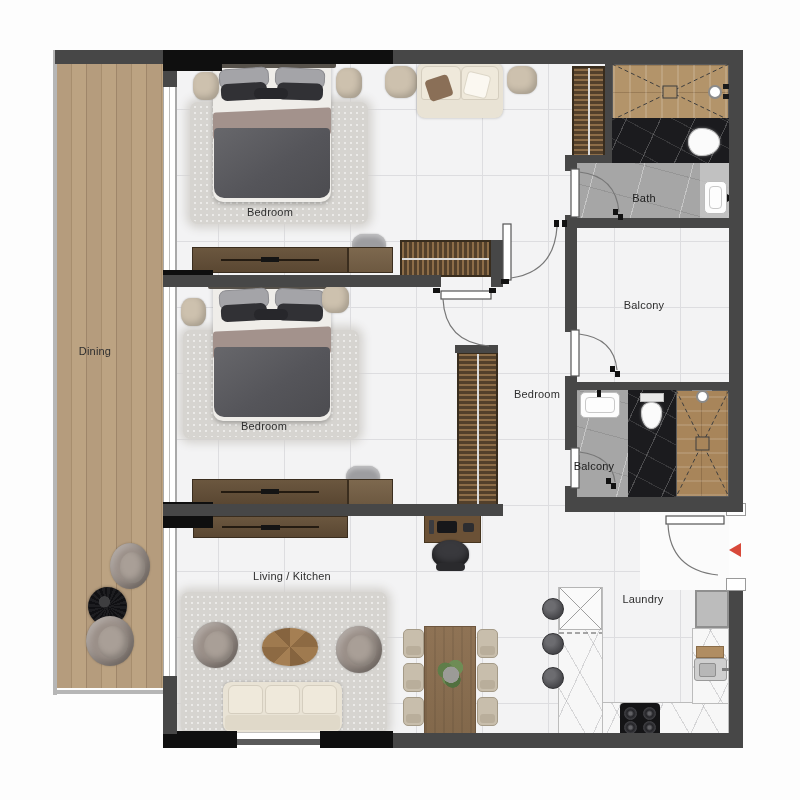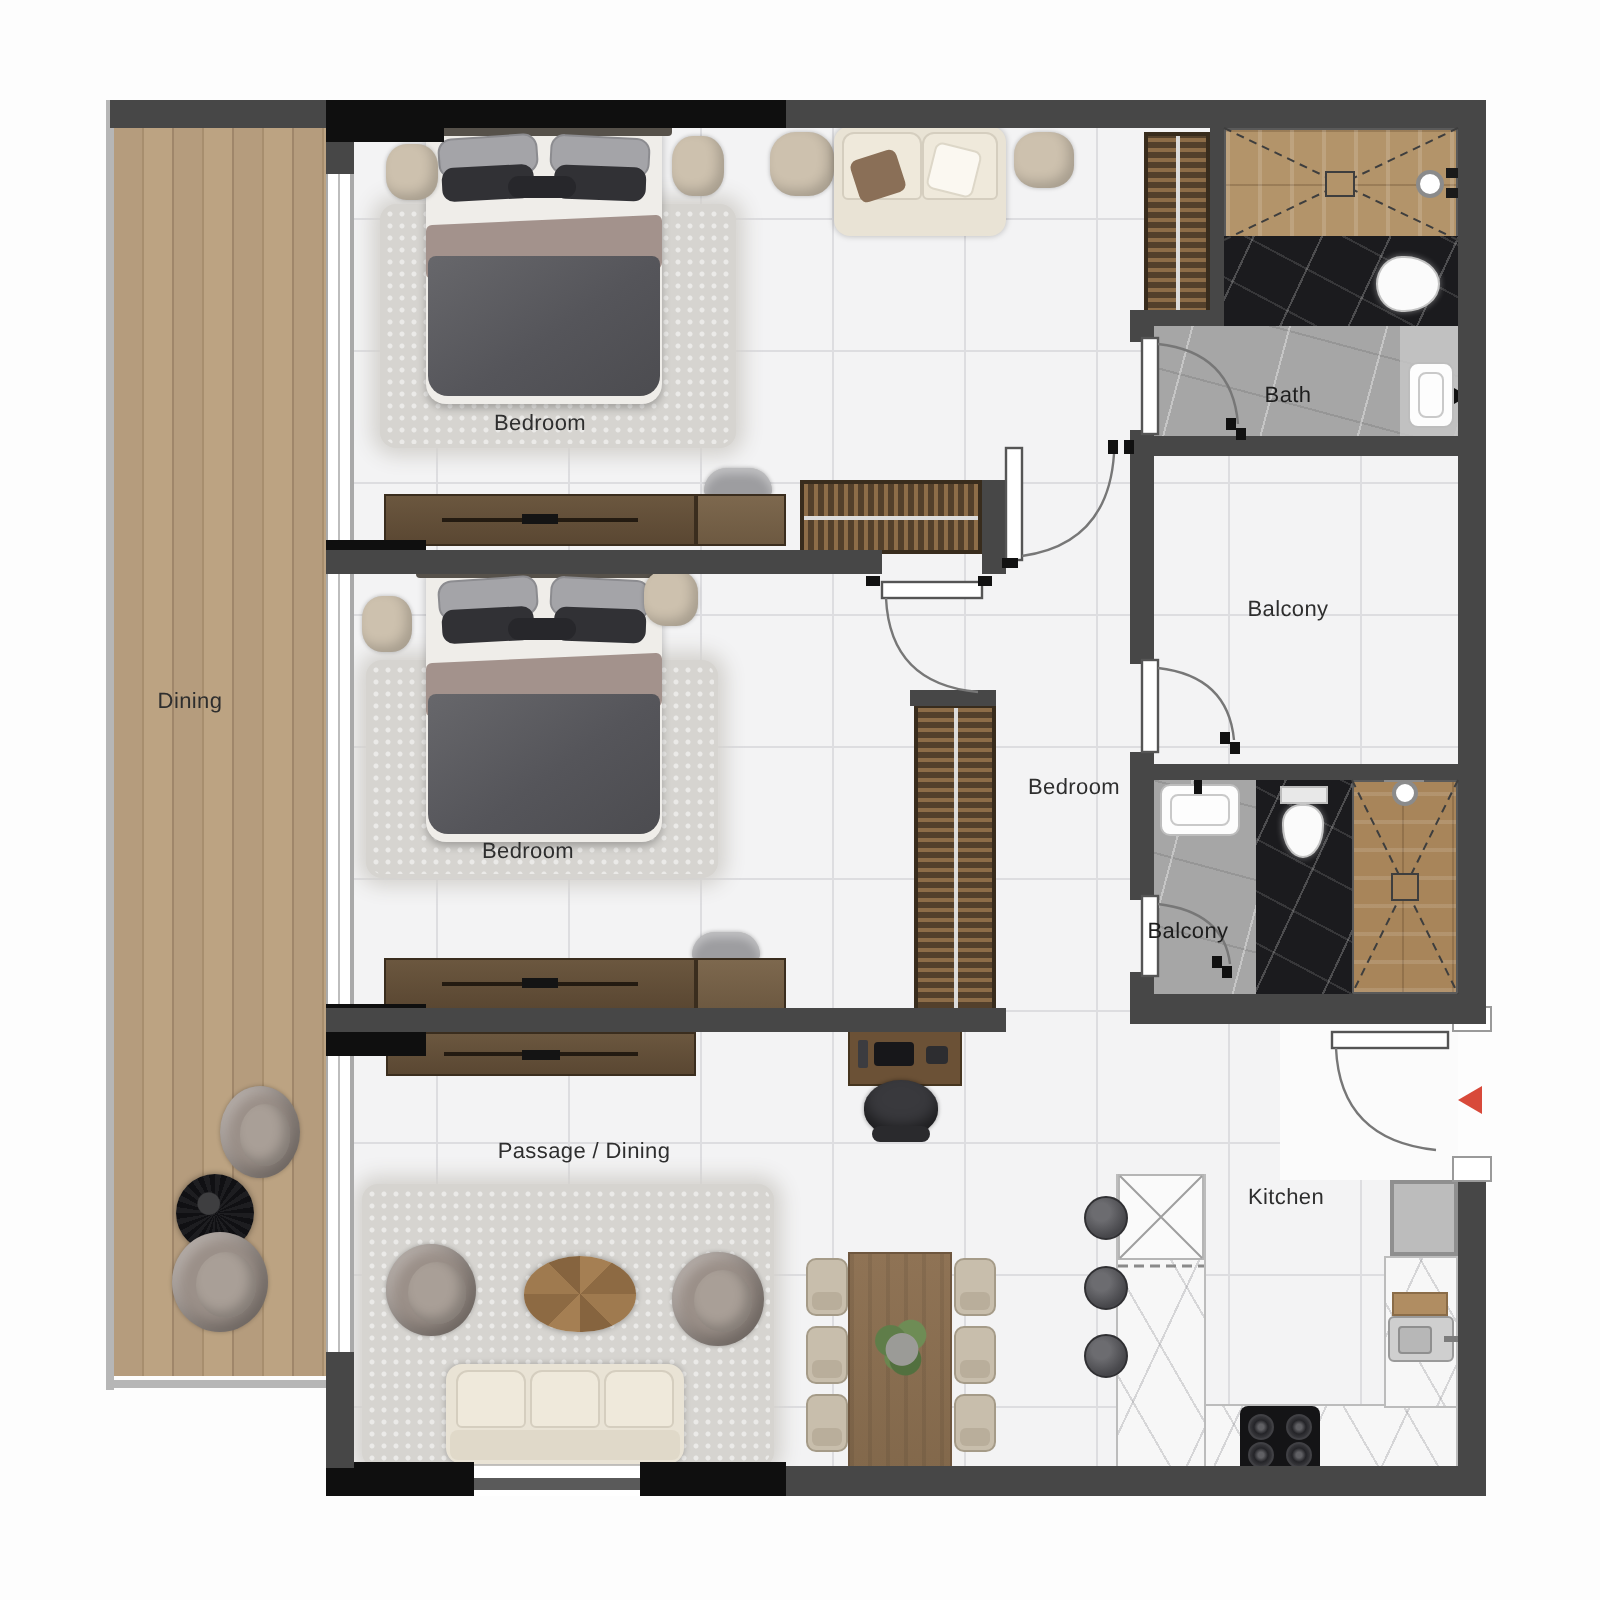--- a/index.html
+++ b/index.html
@@ -303,21 +303,21 @@
       <rect x="610" y="366" width="5" height="6"></rect>
         <rect x="615" y="371" width="5" height="6"></rect>
       <rect x="606" y="478" width="5" height="6"></rect>
         <rect x="611" y="483" width="5" height="6"></rect>
     </g>
   </svg>
 
   <div class="a label z30" style="left:95px;top:351px">Dining</div>
   <div class="a label z30" style="left:270px;top:212px">Bedroom</div>
   <div class="a label z30" style="left:264px;top:426px">Bedroom</div>
-  <div class="a label z30" style="left:292px;top:576px">Passage / Dining</div>
+  <div class="a label z30" style="left:292px;top:576px">Living / Kitchen</div>
   <div class="a label z30" style="left:537px;top:394px">Bedroom</div>
   <div class="a label on-dark z30" style="left:644px;top:198px">Bath</div>
   <div class="a label z30" style="left:644px;top:305px">Balcony</div>
   <div class="a label on-dark z30" style="left:594px;top:466px">Balcony</div>
-  <div class="a label z30" style="left:643px;top:599px">Kitchen</div>
+  <div class="a label z30" style="left:643px;top:599px">Laundry</div>
 
   <div class="a arrow-left z30" style="left:729px;top:543px"></div>
 </div>
 
 </body></html>

